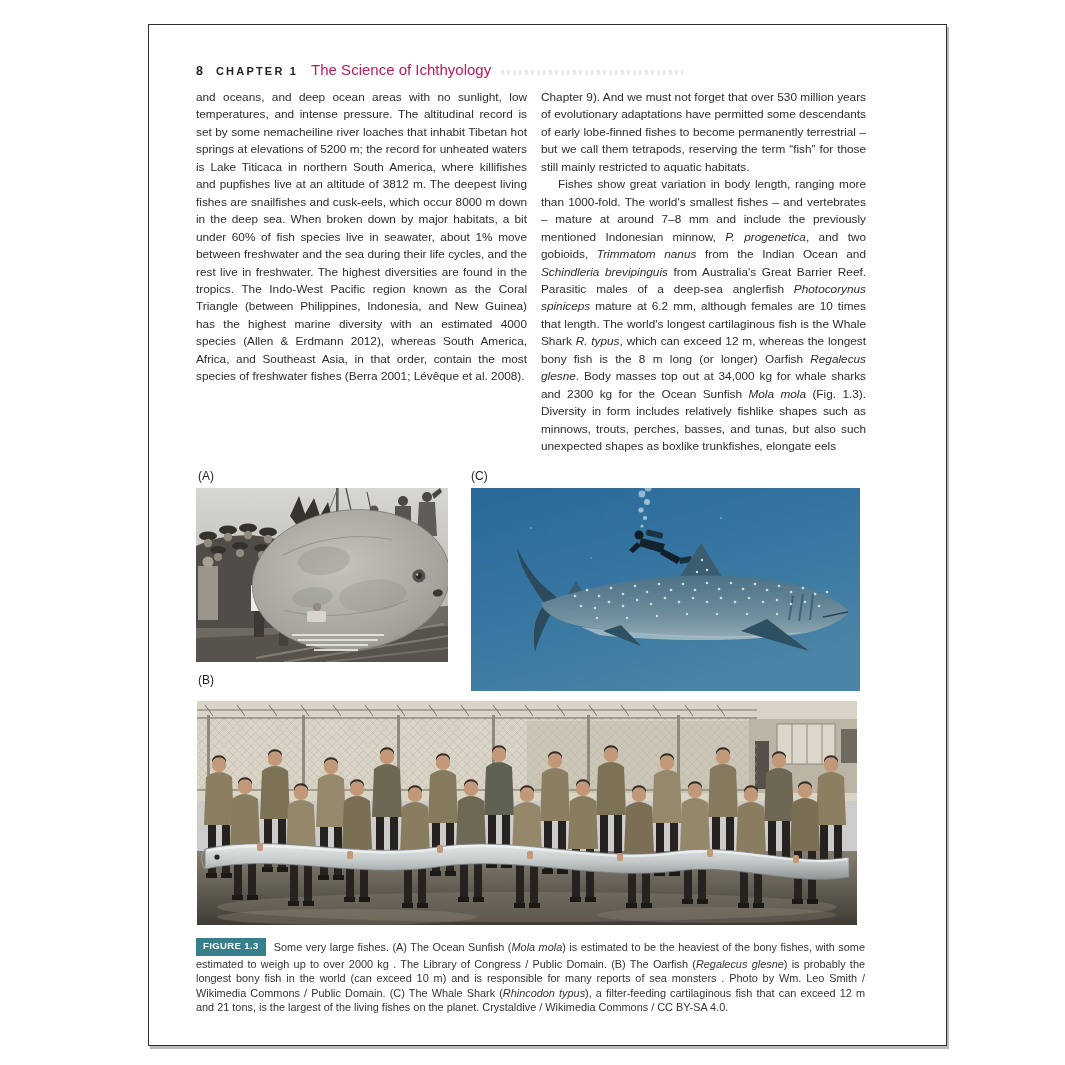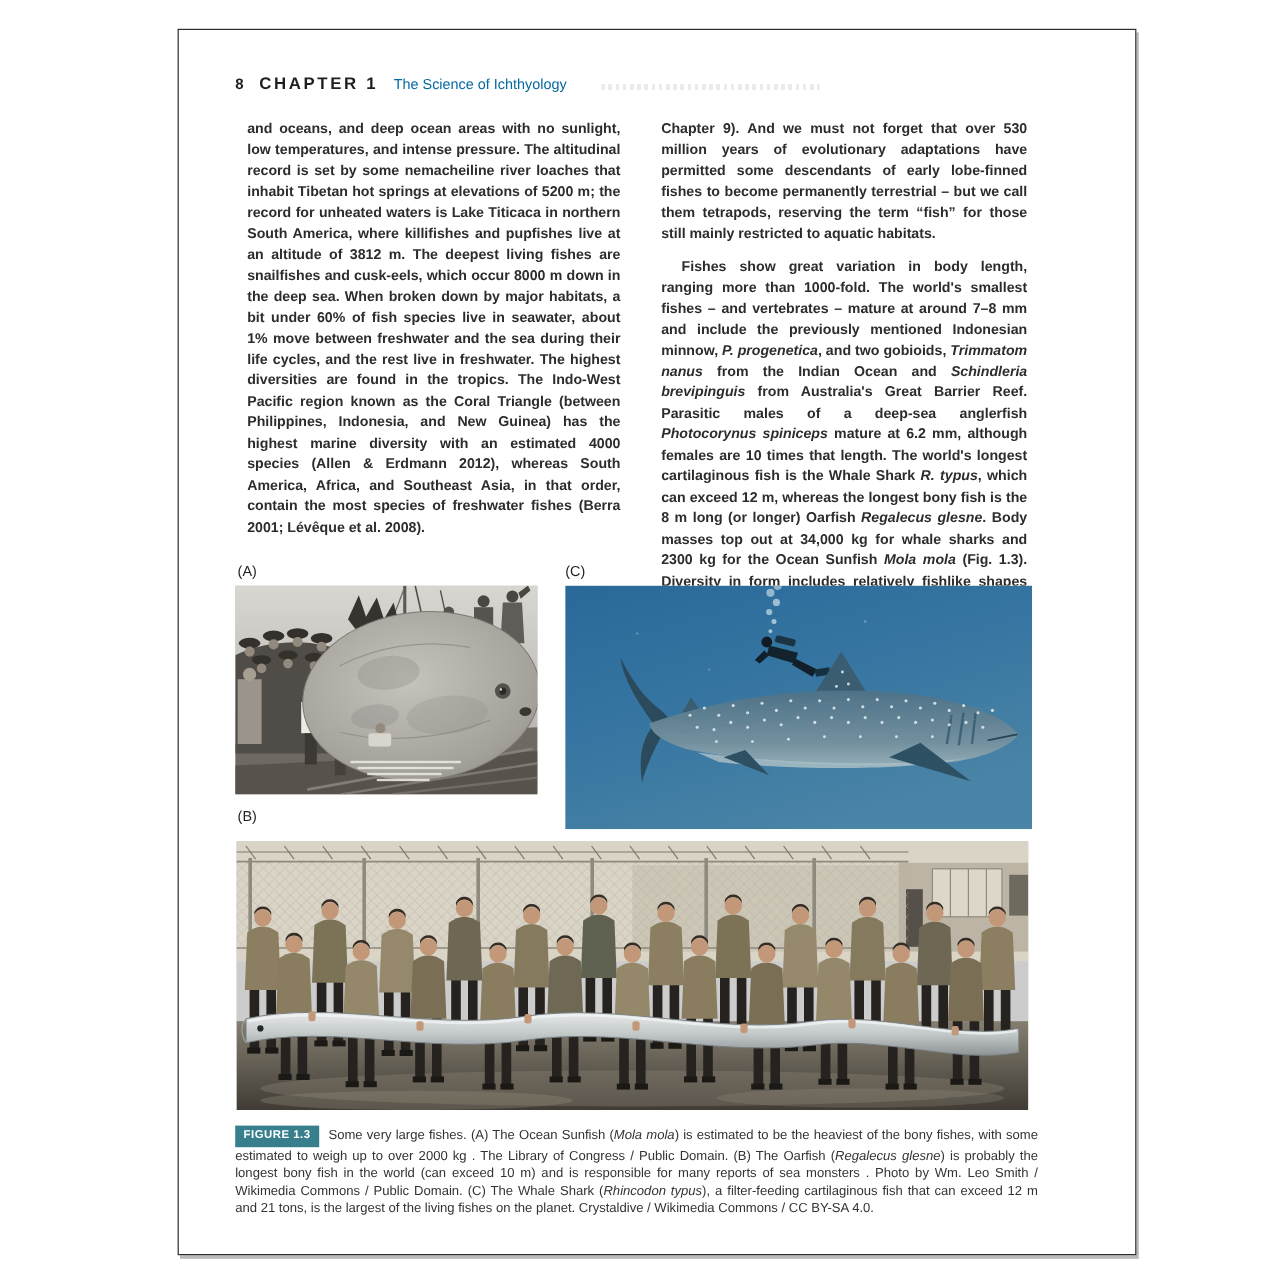--- a/index.html
+++ b/index.html
@@ -1,25 +1,25 @@
 <!DOCTYPE html>
 <html><head>
 <meta charset="utf-8">
 <style>
   html,body{margin:0;padding:0;background:#ffffff;}
   body{width:1065px;height:1065px;position:relative;font-family:"Liberation Sans",sans-serif;color:#2c2c2c;overflow:hidden;}
   .page{position:absolute;left:148px;top:24px;width:797px;height:1020px;background:#fff;border:1.5px solid #2e2e2e;box-shadow:2px 3px 0 rgba(130,130,130,.55);}
   .header{position:absolute;left:47px;top:36px;display:flex;align-items:baseline;gap:13px;white-space:nowrap;}
   .pgnum{font-weight:bold;font-size:12.5px;color:#1f1f1f;}
-  .chapter{font-weight:600;font-size:14px;letter-spacing:2.2px;color:#1f1f1f;}
-  .booktitle{font-size:12px;color:#0369a1;}
+  .chapter{font-weight:600;font-size:11px;letter-spacing:2.2px;color:#1f1f1f;}
+  .booktitle{font-size:15px;color:#be185d;}
   .watermark{position:absolute;left:352px;top:45px;width:182px;height:5px;opacity:.75;
     background:repeating-linear-gradient(90deg,#e4e4e4 0 3px,transparent 3px 6px);}
   .col{position:absolute;top:64px;font-size:11.8px;line-height:17.45px;text-align:justify;color:#2c2c2c;}
-  .col p{margin:10px;font-weight:bold;}
+  .col p{margin:0;}
   .col p.indent{text-indent:17px;}
   .col-left{left:47px;width:331px;}
   .col-right{left:392px;width:325px;}
   .figlabel{position:absolute;font-size:12px;color:#1f1f1f;}
   #labelA{left:49px;top:444px;}
   #labelC{left:322px;top:444px;}
   #labelB{left:49px;top:648px;}
   .photo{position:absolute;overflow:hidden;background:#ccc;}
   #photoA{left:47px;top:463px;width:252px;height:174px;}
   #photoC{left:322px;top:463px;width:389px;height:203px;}

